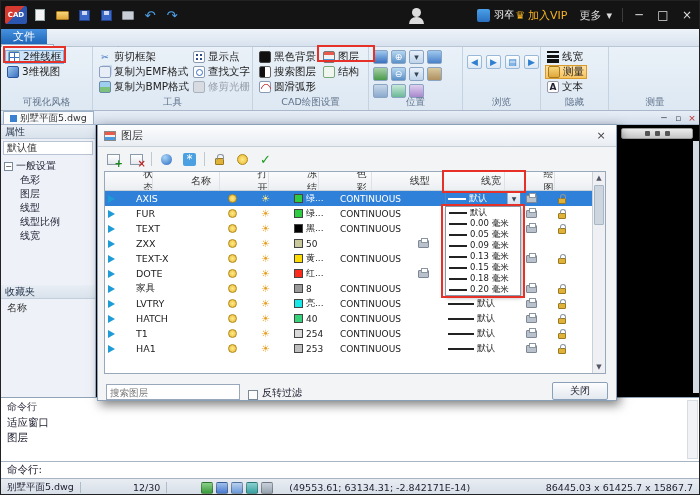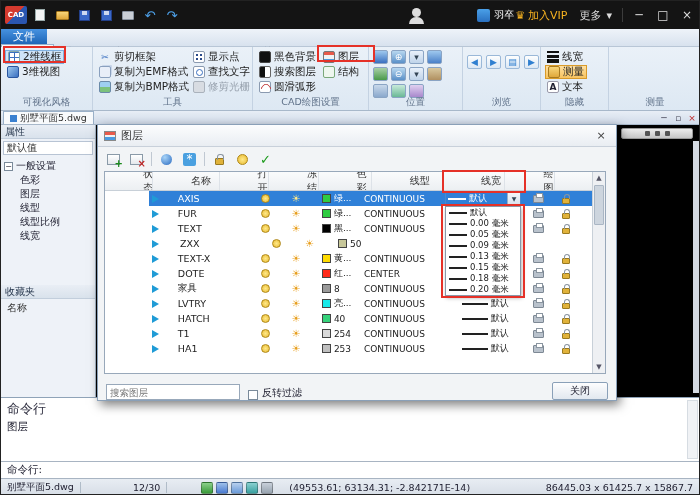--- a/index.html
+++ b/index.html
@@ -110,21 +110,21 @@
   .ic-snow{width:13px;height:13px;border-radius:2px;background:#4aa0e0;color:#fff;font-size:12px;line-height:13px;text-align:center;}
   .ic-check{color:#1a9a1a;font-size:13px;font-weight:bold;}
   .ic-locktb{width:9px;height:7px;background:#e0b23a;border:1px solid #9a7a20;border-radius:1px;position:relative;margin-top:5px;}
   .ic-locktb::before{content:'';position:absolute;left:1px;top:-5px;width:5px;height:5px;border:1.5px solid #8a95a0;border-bottom:none;border-radius:3px 3px 0 0;}
   .table{position:absolute;left:6px;top:46px;width:502px;height:203px;background:#fff;border:1px solid #98a8ba;}
   .thead{display:flex;height:19px;border-bottom:1px solid #c8d0d8;background:linear-gradient(#fafbfc,#eceff2);font-size:10px;color:#333;}
   .th{display:flex;align-items:center;padding:0 3px;border-right:1px solid #dde2e8;overflow:hidden;margin-left:35px;}
   .c-status{width:28px;} .c-name{width:92px;} .c-open{width:33px;} .c-freeze{width:33px;}
   .c-color{width:46px;} .c-ltype{width:108px;} .c-lw{width:78px;} .c-plot{width:32px;} .c-lock{width:36px;}
   .tbody{position:absolute;left:0;top:19px;right:13px;bottom:0;overflow:hidden;}
-  .lrow{display:flex;height:15px;align-items:center;font-size:10px;color:#222;margin-left:44px;}
+  .lrow{display:flex;height:15px;align-items:center;font-size:10px;color:#222;}
   .lrow.sel{background:#2f80d8;color:#fff;}
   .cell{display:flex;align-items:center;padding:0 3px;height:100%;overflow:hidden;white-space:nowrap;}
   .cell.c-name{font-size:9.5px;} .cell.c-ltype{font-size:9px;} .cell.c-lw{font-size:9px;}
   .c-color em{font-style:normal;margin-left:3px;font-size:9px;}
   .swatch{width:9px;height:9px;border:1px solid #444;flex:0 0 auto;}
   .ic-arrow{width:0;height:0;border-top:4px solid transparent;border-bottom:4px solid transparent;border-left:7px solid #1f9bd6;}
   .ic-bulb{width:9px;height:9px;border-radius:50%;background:radial-gradient(#ffe98a,#e8b92e);border:1px solid #b08818;}
   .ic-sunc{color:#e8a020;font-size:10px;line-height:10px;}
   .lrow.sel .ic-sunc{color:#ffe98a;}
   .ic-print{width:11px;height:8px;background:#b9c2cc;border:1px solid #7d8894;border-radius:1px;position:relative;}
@@ -146,21 +146,21 @@
   #anno-lwh{left:344px;top:45px;width:84px;height:23px;}
   #anno-lwl{left:343px;top:79px;width:84px;height:94px;}
   .dlg-bottom{position:absolute;left:0;right:0;bottom:0;height:28px;display:flex;align-items:flex-end;padding:0 8px;gap:8px;}
   .search{width:134px;height:16px;border:1px solid #98a8ba;background:#fff;font-size:9.5px;padding:0 3px;color:#333;font-family:inherit;}
   .chk{width:10px;height:10px;border:1px solid #7a8a9a;background:#fff;flex:0 0 auto;}
   .chk-label{font-size:10px;color:#223;margin-left:-4px;}
   .close-btn{margin-left:auto;width:56px;height:18px;background:linear-gradient(#fdfdfe,#e2e8ef);border:1px solid #8aa0b8;border-radius:2px;font-size:10px;color:#223;display:flex;align-items:center;justify-content:center;}
 
   
   .cmdpanel{position:absolute;left:0;top:396px;right:0;height:64px;background:#fff;border-top:1px solid #8fa3b8;}
-  .cmd-title{font-size:13px;color:#334;padding:2px 4px 1px 6px;}
+  .cmd-title{font-size:10px;color:#334;padding:2px 4px 1px 6px;}
   .cmd-line{font-size:10.5px;color:#223;padding:1px 0 0 6px;}
   .cmd-scroll{position:absolute;right:1px;top:2px;bottom:2px;width:11px;background:#f0f2f5;border:1px solid #d6dce2;}
   .cmdinput{position:absolute;left:0;top:460px;right:0;height:17px;background:#fff;border-top:1px solid #a8b4c2;display:flex;align-items:center;padding:0 6px;font-size:10.5px;color:#223;}
   .statusbar{position:absolute;left:0;top:477px;right:0;height:18px;background:linear-gradient(#e8edf3,#d6dde6);border-top:1px solid #a8b4c2;display:flex;align-items:center;font-size:9.5px;color:#223;padding:0 6px;gap:6px;}
   .sb-sep{width:1px;height:11px;background:#b0bcc8;}
   .sb-page{margin-left:46px;}
   .sb-icons{display:flex;gap:3px;margin-left:28px;}
   .sb-ic{width:12px;height:12px;border-radius:2px;border:1px solid rgba(0,0,0,.28);}
   .sb-coords{margin-left:10px;}
   .sb-size{margin-left:auto;}
@@ -555,21 +555,20 @@
             <span class="cell c-open">
               <i class="ic-bulb"></i>
             </span>
             <span class="cell c-freeze">
               <span class="ic-sunc">☀</span>
             </span>
             <span class="cell c-color">
               <i class="swatch" style="background:#ff2a1a"></i>
               <em>红...</em>
             </span>
-            <span class="cell c-ltype">CENTER</span>
             <span class="cell c-lw"></span>
             <span class="cell c-plot">
               <i class="ic-print"></i>
             </span>
             <span class="cell c-lock">
               <i class="ic-lock"></i>
             </span>
           </div>
           <div class="lrow">
             <span class="cell c-status">
@@ -747,20 +746,21 @@
     <div class="dlg-bottom">
       <input class="search" placeholder="搜索图层" style="">
       <span class="chk"></span>
       <span class="chk-label">反转过滤</span>
       <div class="close-btn">关闭</div>
     </div>
   </div>
 
   <div class="cmdpanel">
     <div class="cmd-title">命令行</div>
+    <div class="cmd-line">适应窗口</div>
     <div class="cmd-line">图层</div>
     <div class="cmd-scroll"></div>
   </div>
 
   <div class="cmdinput">
     <span>命令行:</span>
   </div>
 
   <div class="statusbar">
     <span class="sb-doc">别墅平面5.dwg</span>

